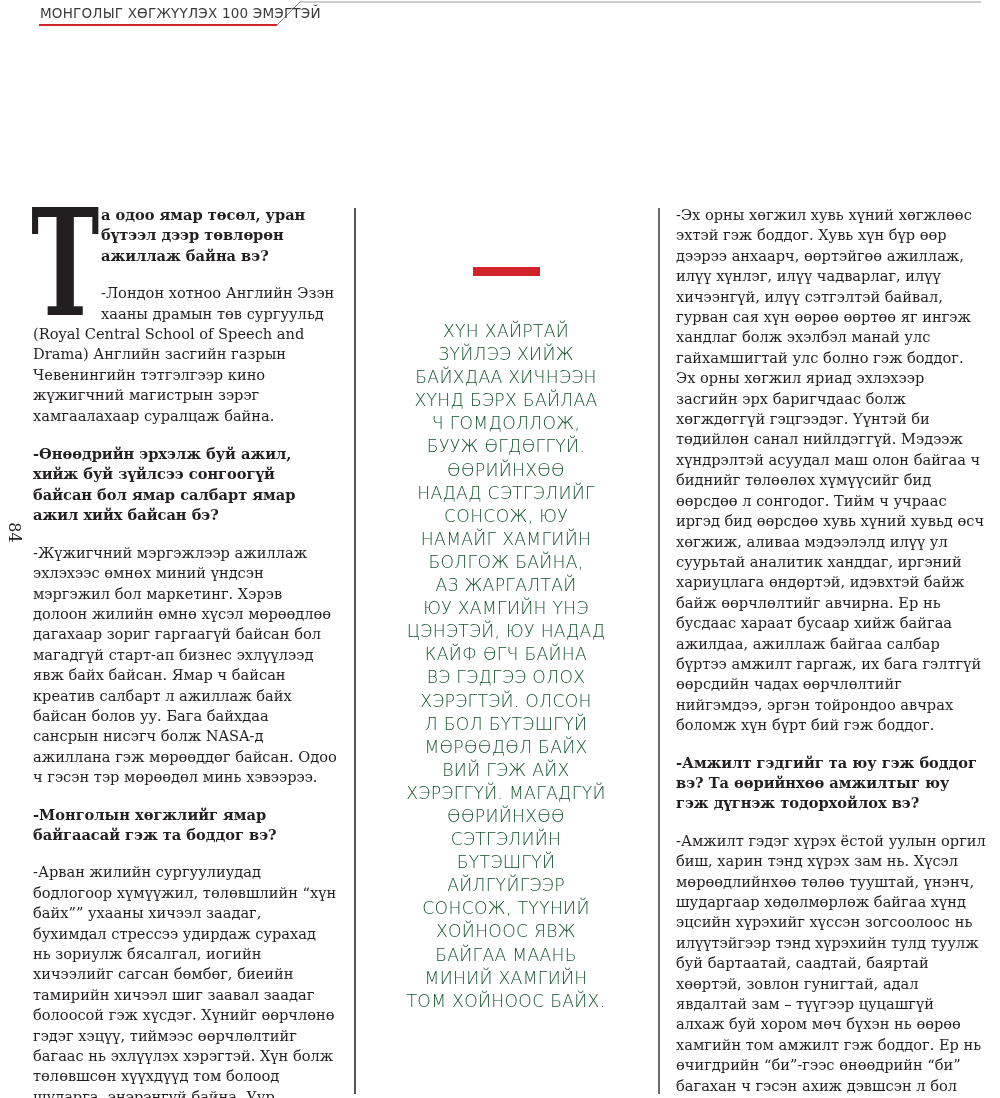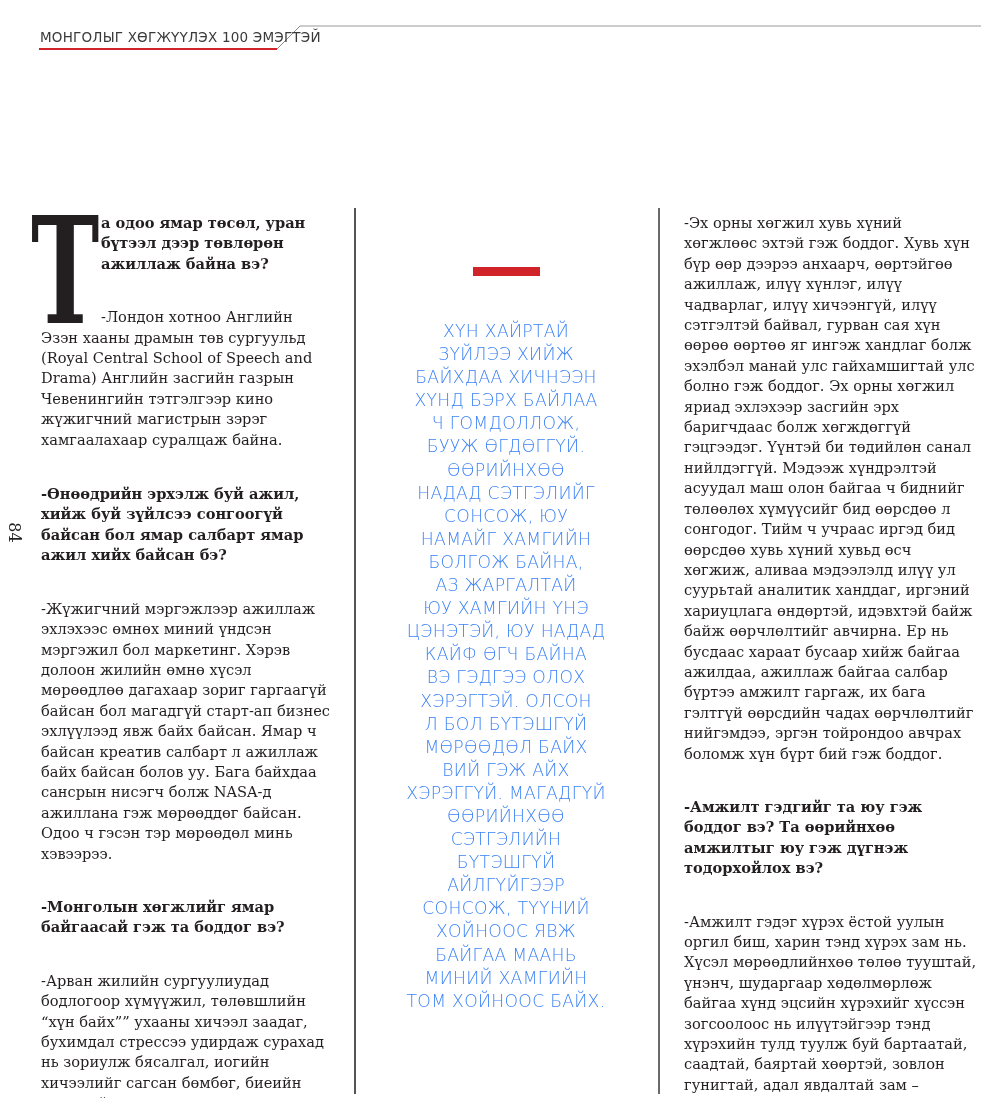--- a/index.html
+++ b/index.html
@@ -12,21 +12,21 @@
     height: 1098px;
     position: relative;
     overflow: hidden;
     font-family: "DejaVu Serif", "Liberation Serif", serif;
     color: #231f20;
   }
   
   .header {
     position: absolute;
     left: 0; top: 0;
-    width: 1000px; height: 30px; margin-top: 24px;
+    width: 1000px; height: 30px;
   }
   .header-title {
     position: absolute;
     left: 40px; top: 5px;
     font-family: "DejaVu Sans", "Liberation Sans", sans-serif;
     font-size: 13.5px;
     letter-spacing: 0.2px;
     color: #3a3a3a;
     white-space: nowrap;
   }
@@ -61,21 +61,21 @@
   }
   .divider-left {
     left: 354px; top: 208px; height: 886px;
   }
   .divider-right {
     left: 658px; top: 208px; height: 886px;
     background: #6a6a6a;
   }
 
   p {
-    margin: 8px;
+    margin: 0;
     font-size: 14.6px;
     line-height: 20.4px;
   }
   .q {
     font-weight: bold;
     font-size: 14.6px;
     line-height: 20.4px;
   }
   .gap {
     height: 17px;
@@ -121,21 +121,21 @@
   }
   .pullquote {
     position: absolute;
     left: 380px; top: 320px;
     width: 252px;
     text-align: center;
     font-family: "DejaVu Sans", "Liberation Sans", sans-serif;
     font-weight: 300;
     font-size: 17.2px;
     line-height: 23.1px;
-    color: #3b82f6;
+    color: #14532d;
     letter-spacing: 0.3px;
   }
   .pullquote span {
     display: block;
     white-space: nowrap;
   }
 </style>
 </head>
 <body>
 

